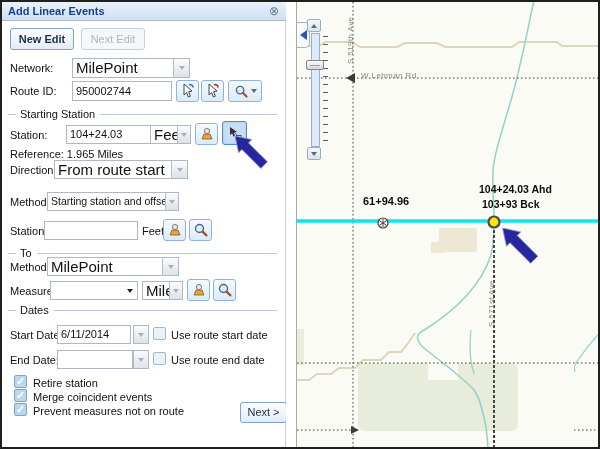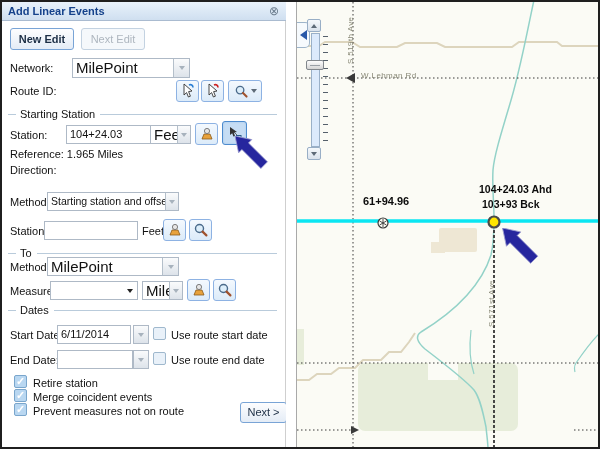--- a/index.html
+++ b/index.html
@@ -78,20 +78,21 @@
 
     <div class="lbl" style="left:8px; top:60px;">Network:</div>
     <div class="combo" style="left:70px; top:56px; width:118px; height:20px;">
       <div class="val">MilePoint</div>
       <div class="trig dis">
           <span class="tri-down"></span>
         </div>
     </div>
 
     <div class="lbl" style="left:8px; top:83px;">Route ID:</div>
+    <div class="field" style="left:70px; top:79px; width:100px; height:20px; line-height:18px;">950002744</div>
     <div class="ibtn" style="left:174px; top:78px;">
       <svg width="16" height="16" viewBox="0 0 16 16">
         <path d="M9,2 C11,1 13,2 13,4.5" stroke="#2b7fd4" stroke-width="1.6" fill="none"></path>
         <path d="M4,1 L12,8 L8.6,8.6 L10.4,13.2 L8.4,14 L6.6,9.6 L4,12 Z" fill="#fefefe" stroke="#333" stroke-width="0.9"></path>
       </svg>
     </div>
     <div class="ibtn" style="left:199px; top:78px;">
       <svg width="16" height="16" viewBox="0 0 16 16">
         <path d="M9,2 C11,1 13,2 13,4.5" stroke="#cc2222" stroke-width="1.6" fill="none"></path>
         <path d="M4,1 L12,8 L8.6,8.6 L10.4,13.2 L8.4,14 L6.6,9.6 L4,12 Z" fill="#fefefe" stroke="#333" stroke-width="0.9"></path>
@@ -131,20 +132,26 @@
       </svg>
     </div>
 
     <svg style="position:absolute; left:231px; top:134px;" width="38" height="34" viewBox="0 0 33 33">
       <polygon points="0,0 16.3,3.5 13.1,6.7 31.5,25.1 25.1,31.5 6.7,13.1 3.5,16.3" fill="#26269e" stroke="#9a9ad0" stroke-width="0.8"></polygon>
     </svg>
 
     <div class="txt" style="left:8px; top:146px;">Reference: 1.965 Miles</div>
 
     <div class="lbl" style="left:8px; top:162px;">Direction:</div>
+    <div class="combo" style="left:52px; top:158px; width:134px; height:19px;">
+      <div class="val">From route start</div>
+      <div class="trig dis">
+          <span class="tri-down"></span>
+        </div>
+    </div>
 
 
     <div class="lbl" style="left:8px; top:194px;">Method:</div>
     <div class="combo" style="left:45px; top:190px; width:132px; height:19px;">
       <div class="val" style="font-size:10.5px;">Starting station and offset</div>
       <div class="trig dis" style="width:13px;">
           <span class="tri-down"></span>
         </div>
     </div>
 

